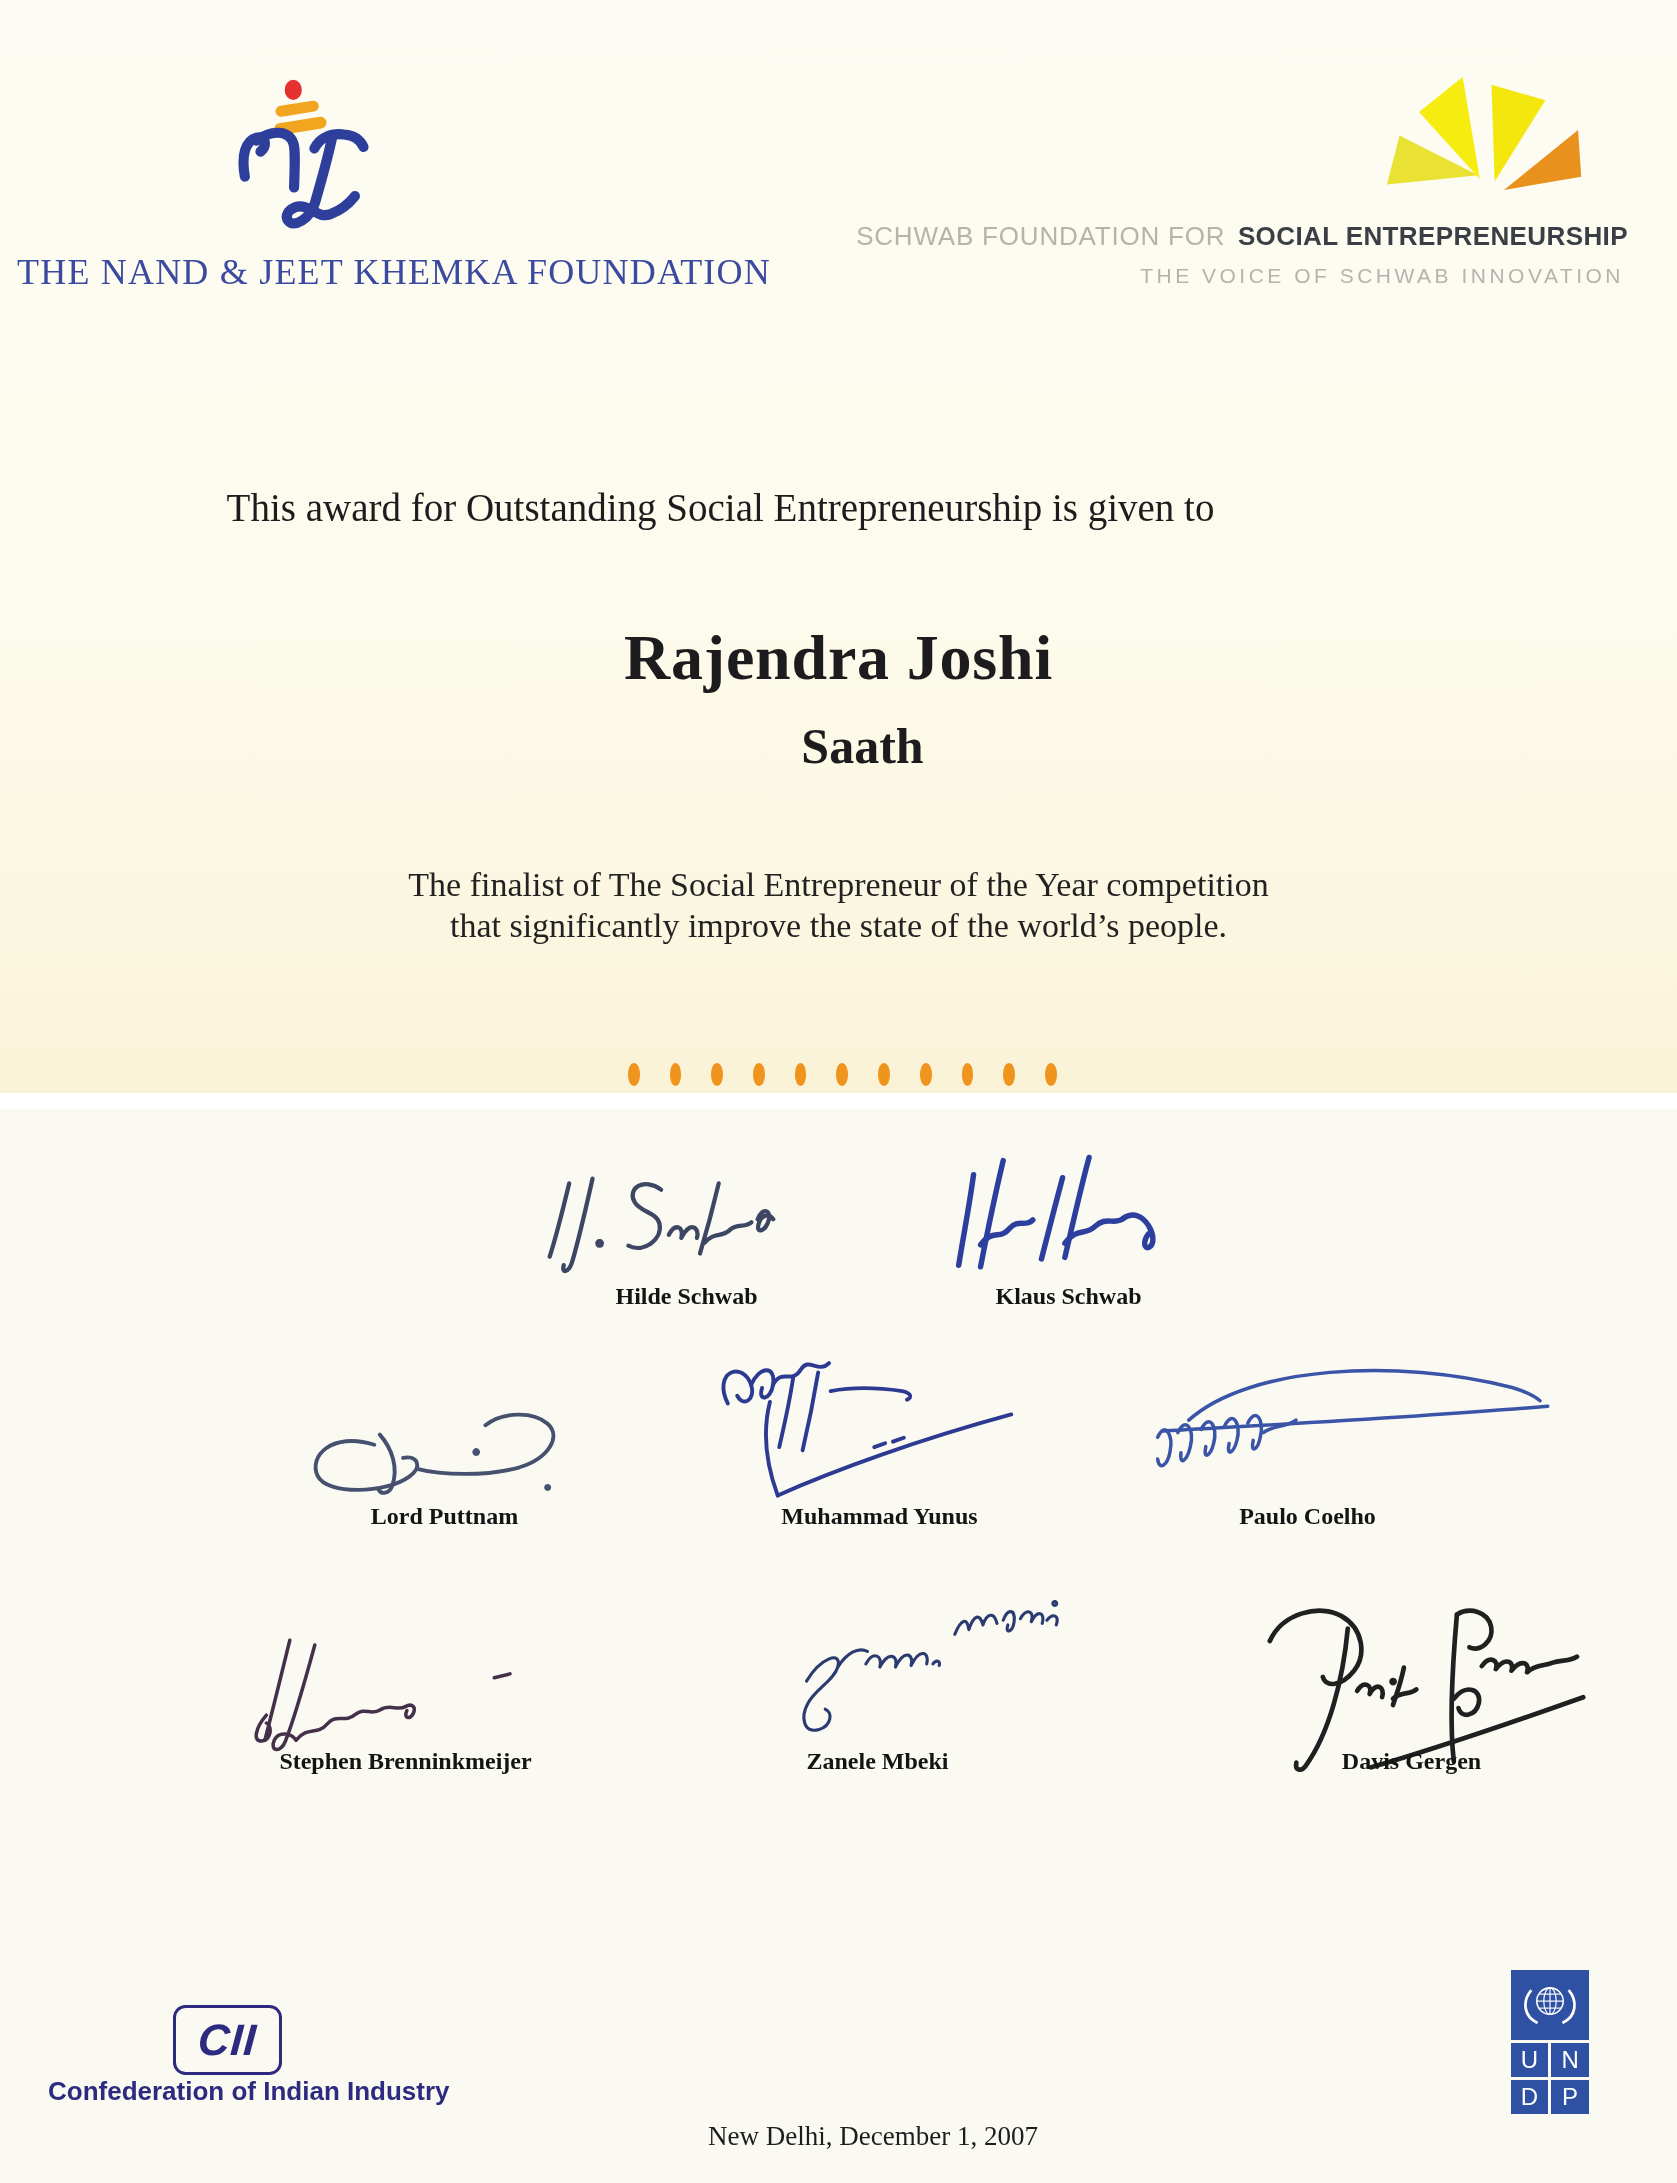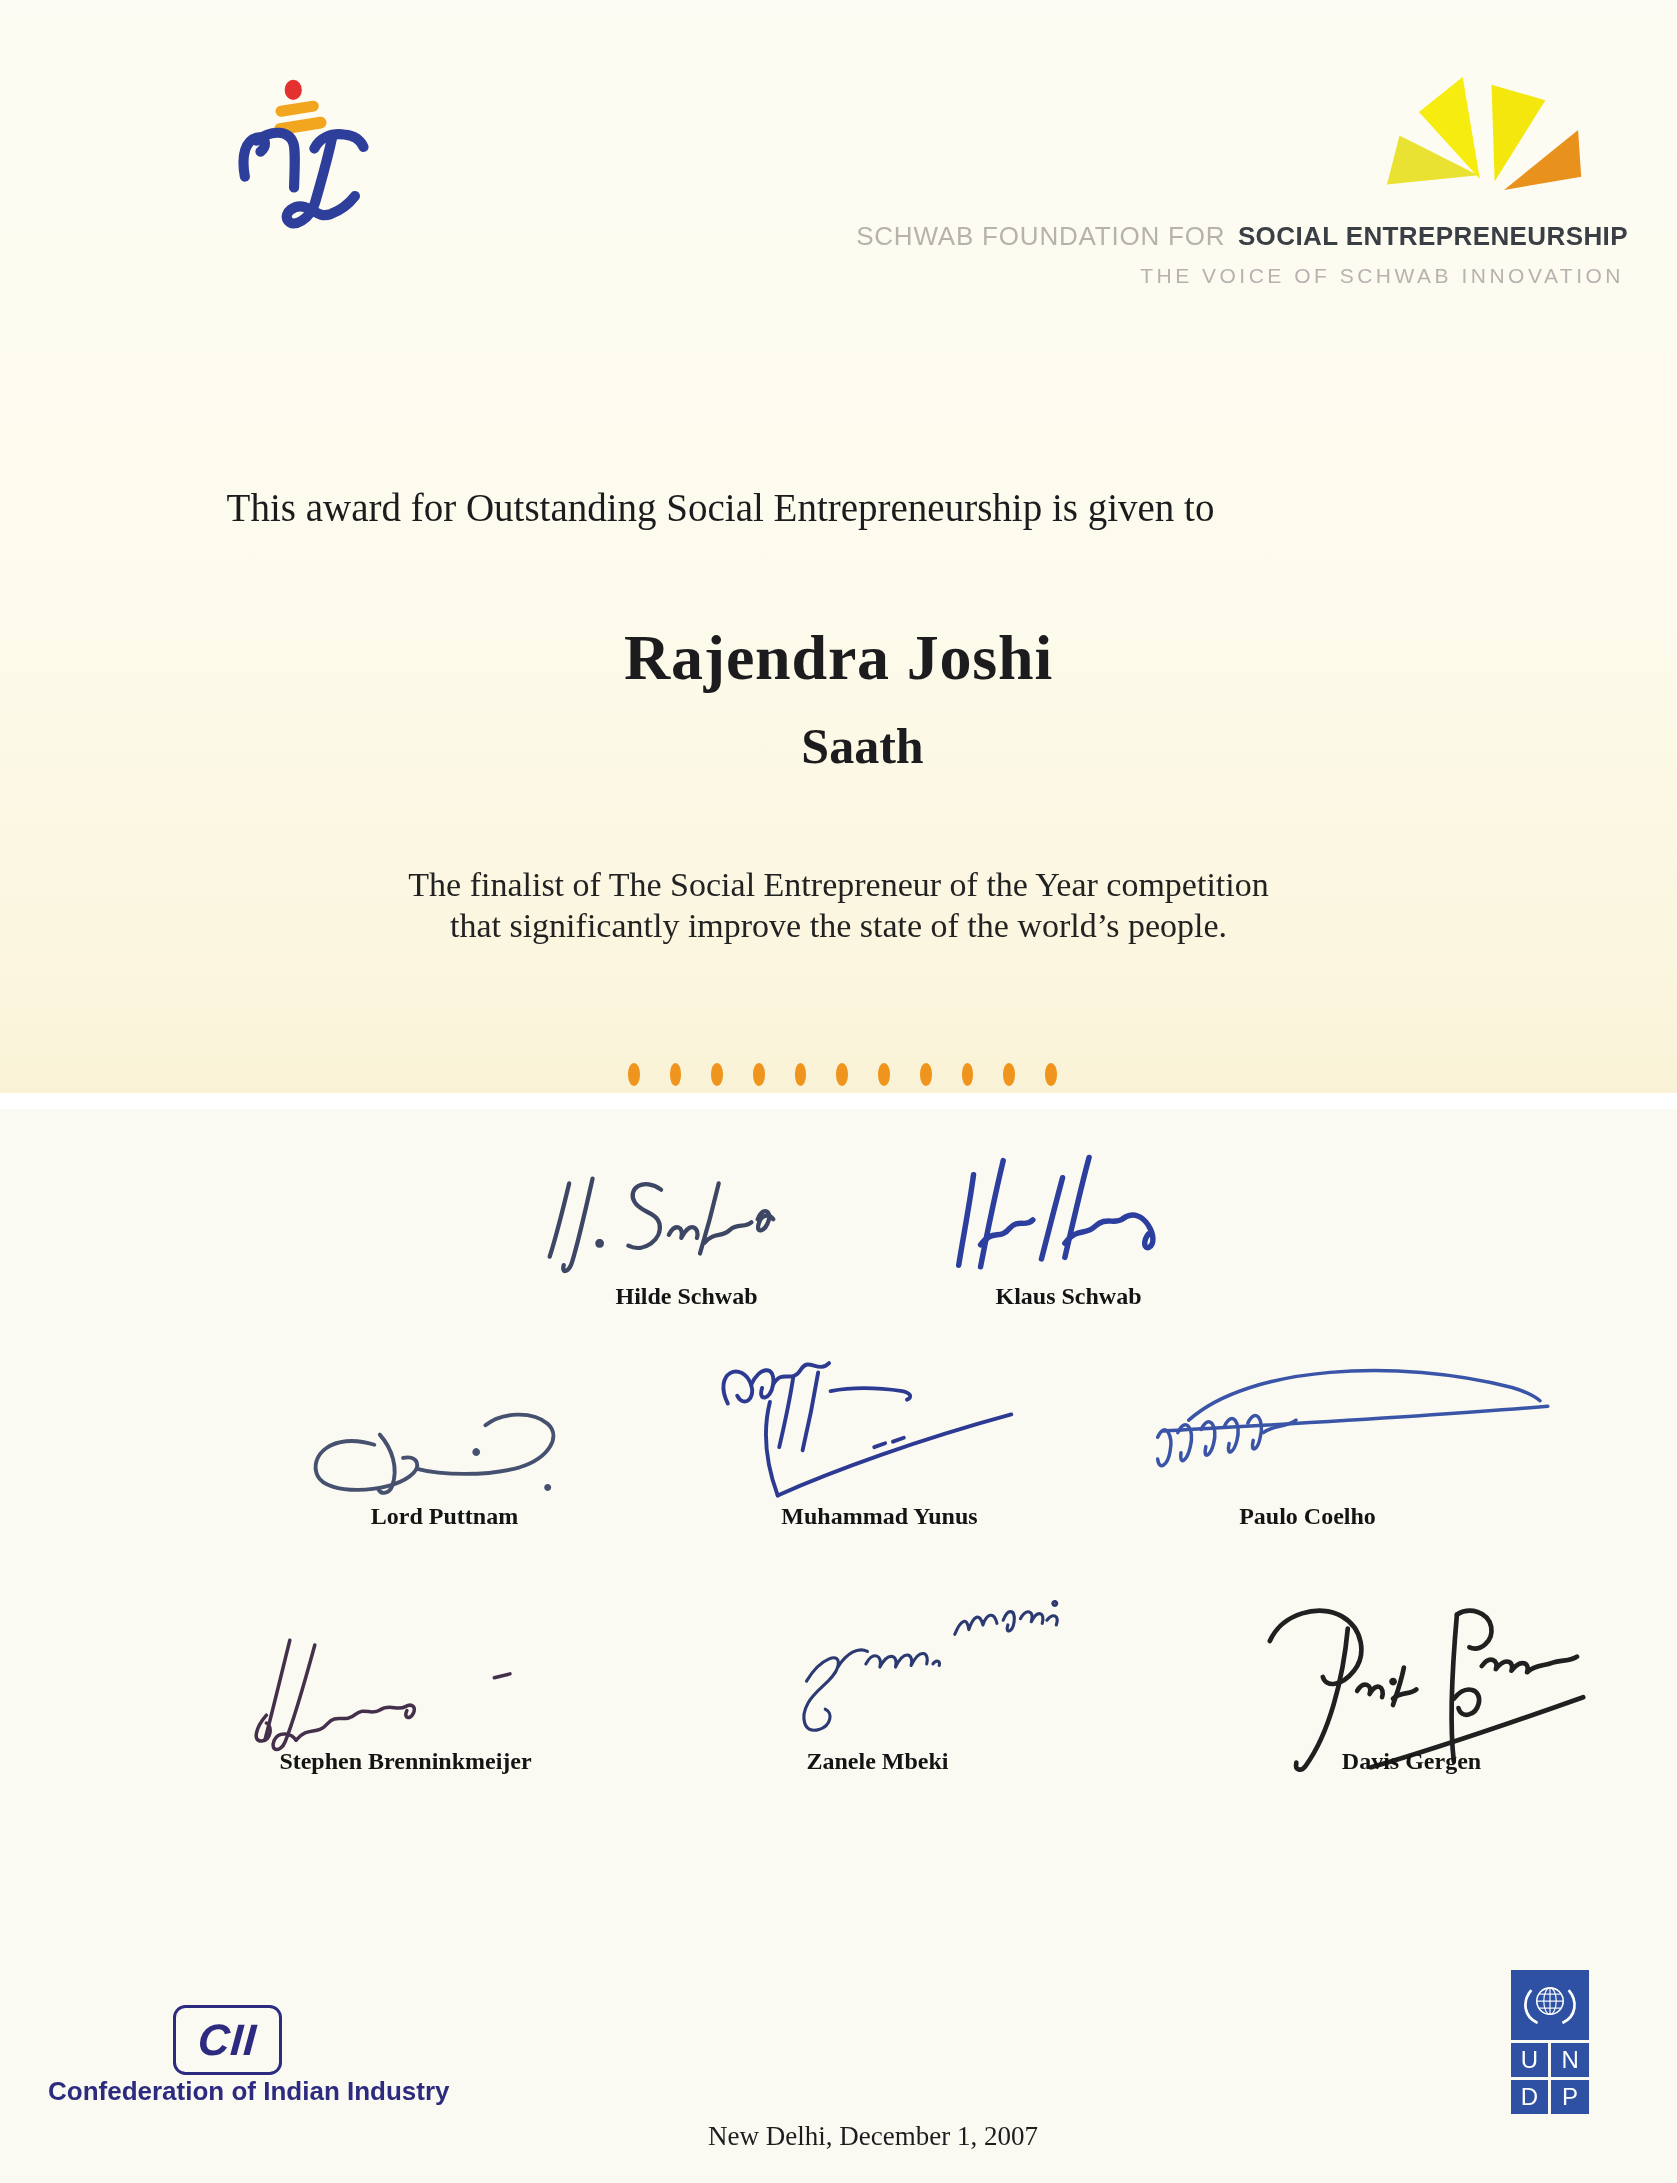--- a/index.html
+++ b/index.html
@@ -62,20 +62,21 @@
     <ellipse cx="86" cy="55" rx="11" ry="13" fill="#e53030"></ellipse>
     <rect x="-28" y="-7" width="56" height="14" rx="7" fill="#f2a51f" transform="translate(91,79) rotate(-9)"></rect>
     <rect x="-34" y="-7.5" width="68" height="15" rx="7.5" fill="#f2a51f" transform="translate(95,101) rotate(-9)"></rect>
     <g stroke="#2e3f9b" stroke-width="13" fill="none" stroke-linecap="round">
       <path d="M24,166 C19,138 25,120 39,116 C51,113 53,127 44,134"></path>
       <path d="M39,120 C57,106 80,106 86,123 C89,131 88,152 87,180"></path>
       <path d="M113,130 C120,116 134,110 151,112 C163,113 172,119 176,128"></path>
       <path d="M136,115 C129,148 121,174 114,199 C108,220 86,233 79,222 C73,212 88,201 101,205 C114,209 119,219 134,214 C147,209 158,200 165,191"></path>
     </g>
   </svg>
+  <div class="abs center nowrap khemka-name">THE NAND &amp; JEET KHEMKA FOUNDATION</div>
 
   <svg class="abs" style="left:1380px;top:69px" width="209" height="125" viewBox="0 0 268 160">
     <polygon points="25,85 9,148 126,136" fill="#e9e232"></polygon>
     <polygon points="106,10 50,55 128,141" fill="#f7ec0f"></polygon>
     <polygon points="143,20 212,40 147,144" fill="#f3e70e"></polygon>
     <polygon points="159,155 254,78 258,138" fill="#e8911d"></polygon>
   </svg>
   <div class="abs nowrap schwab-line1">
     <span class="light">SCHWAB FOUNDATION FOR</span><span class="bold">SOCIAL ENTREPRENEURSHIP</span>
   </div>

